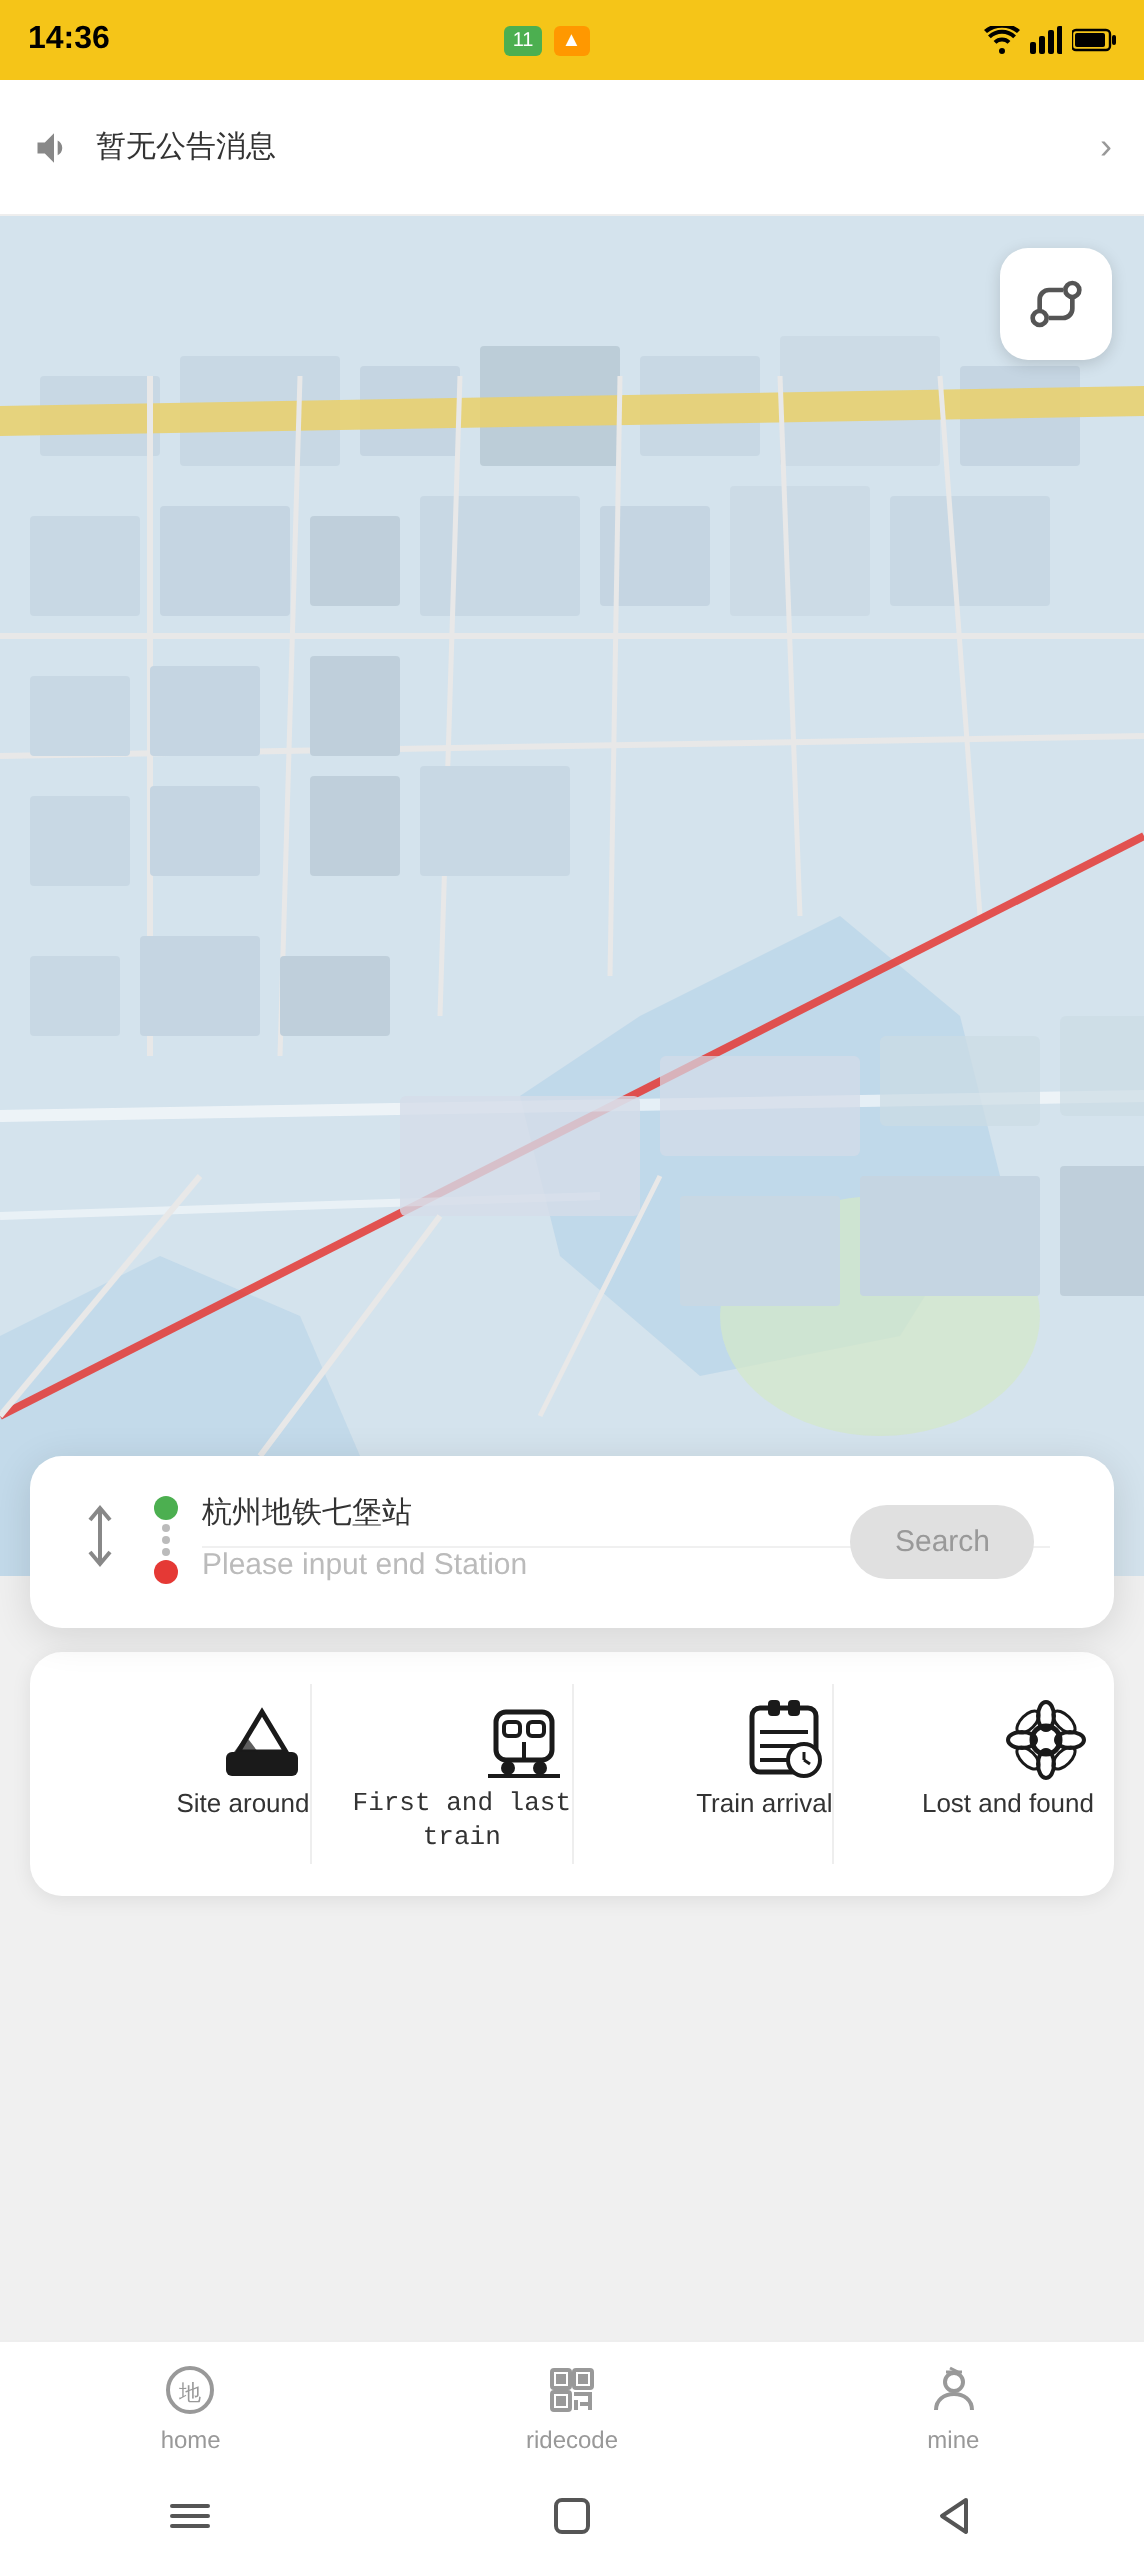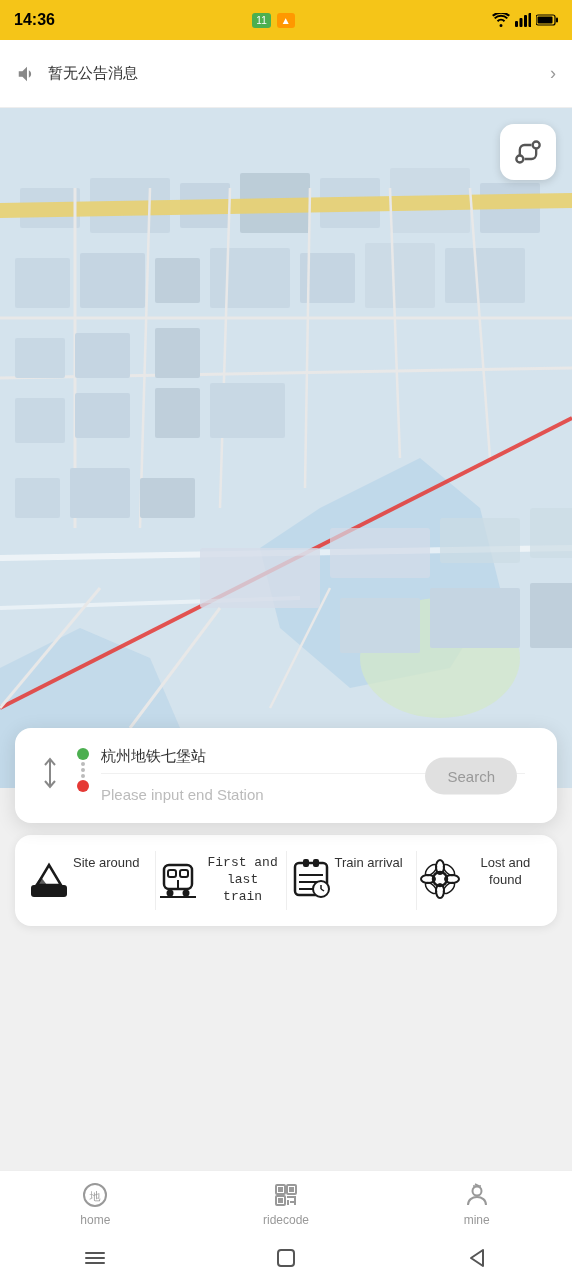--- a/index.html
+++ b/index.html
@@ -167,21 +167,20 @@
       flex-direction: column;
       align-items: center;
       gap: 2px;
       margin-right: 12px;
       flex-shrink: 0;
     }
     .input-col {
       flex: 1;
       display: flex;
       flex-direction: column;
-      gap: 12px;
     }
     .input-row-inner {
       display: flex;
       align-items: center;
       border-bottom: 1px solid #f0f0f0;
       padding-bottom: 8px;
     }
     .input-row-inner:last-child {
       border-bottom: none;
       padding-bottom: 0;
@@ -212,22 +211,22 @@
       margin: 12px auto 0;
       background: #fff;
       border-radius: 16px;
       padding: 16px 10px;
       display: flex;
       justify-content: space-around;
       box-shadow: 0 2px 10px rgba(0,0,0,0.08);
     }
     .action-item {
       display: flex;
-      flex-direction: row;
-      align-items: flex-start;
+      flex-direction: column;
+      align-items: flex-end;
       gap: 0;
       cursor: pointer;
       flex: 1;
       padding: 4px 0;
     }
     .action-icon {
       width: 48px;
       height: 48px;
       display: flex;
       align-items: center;

